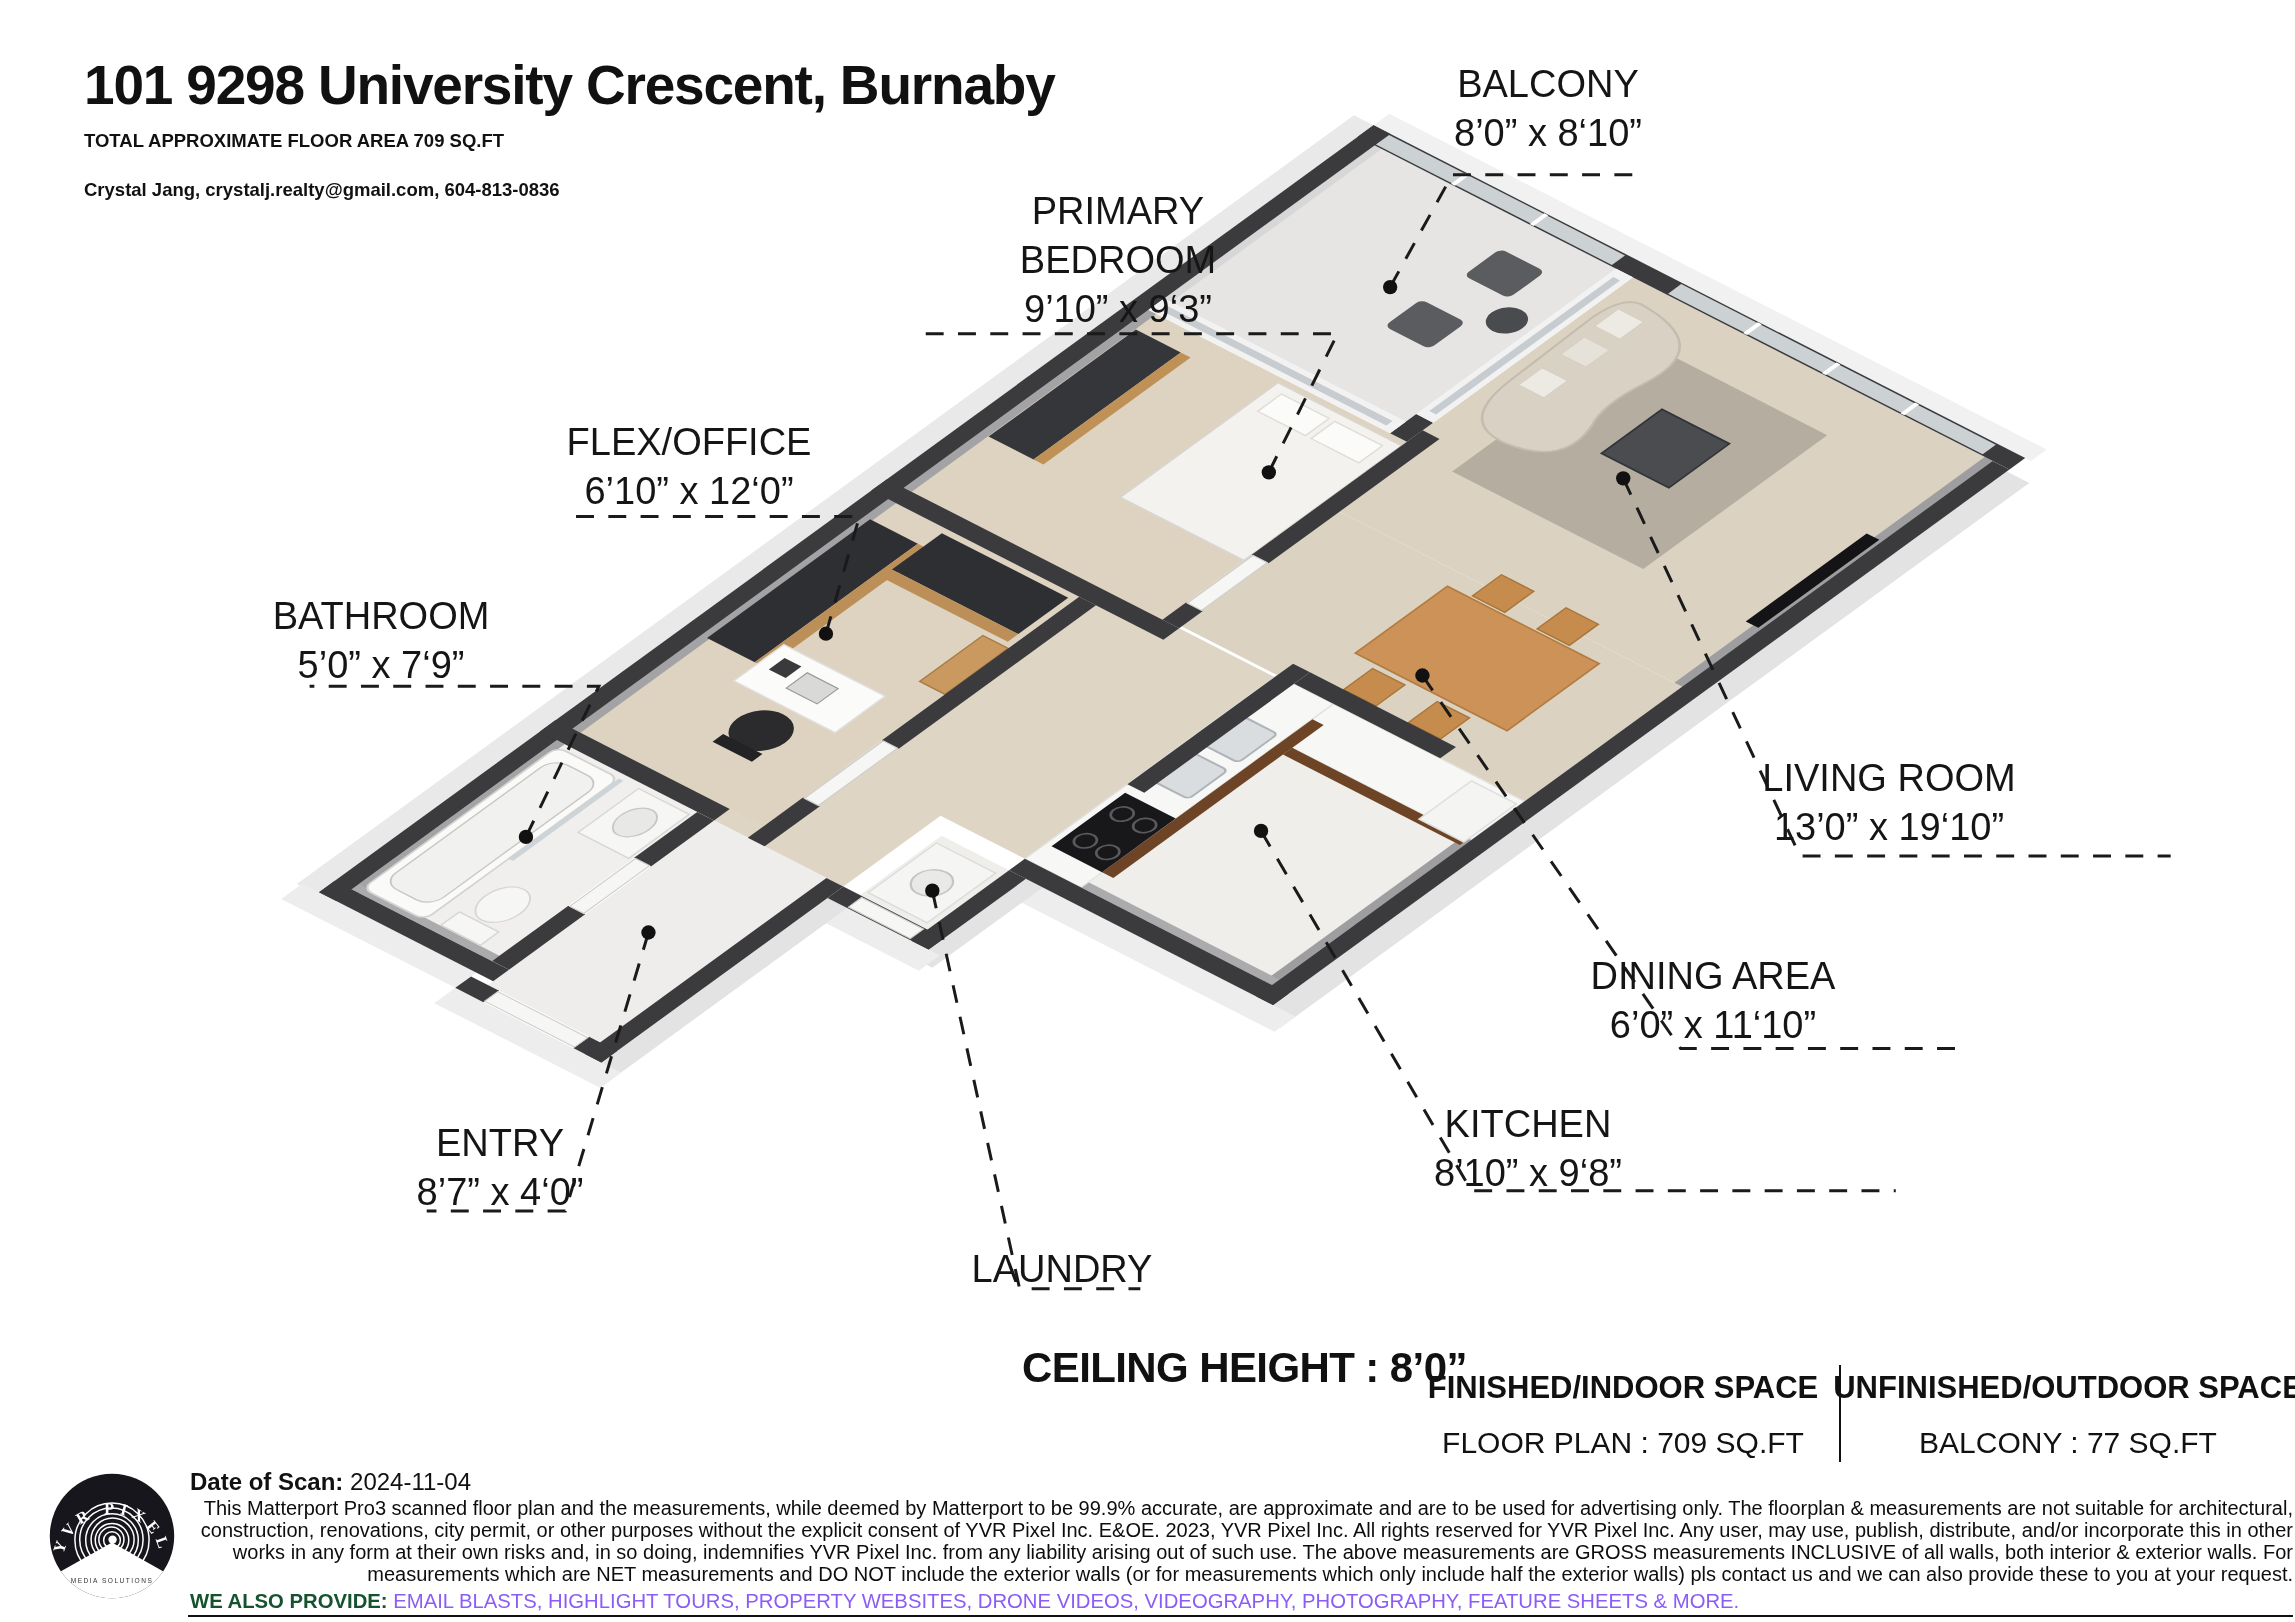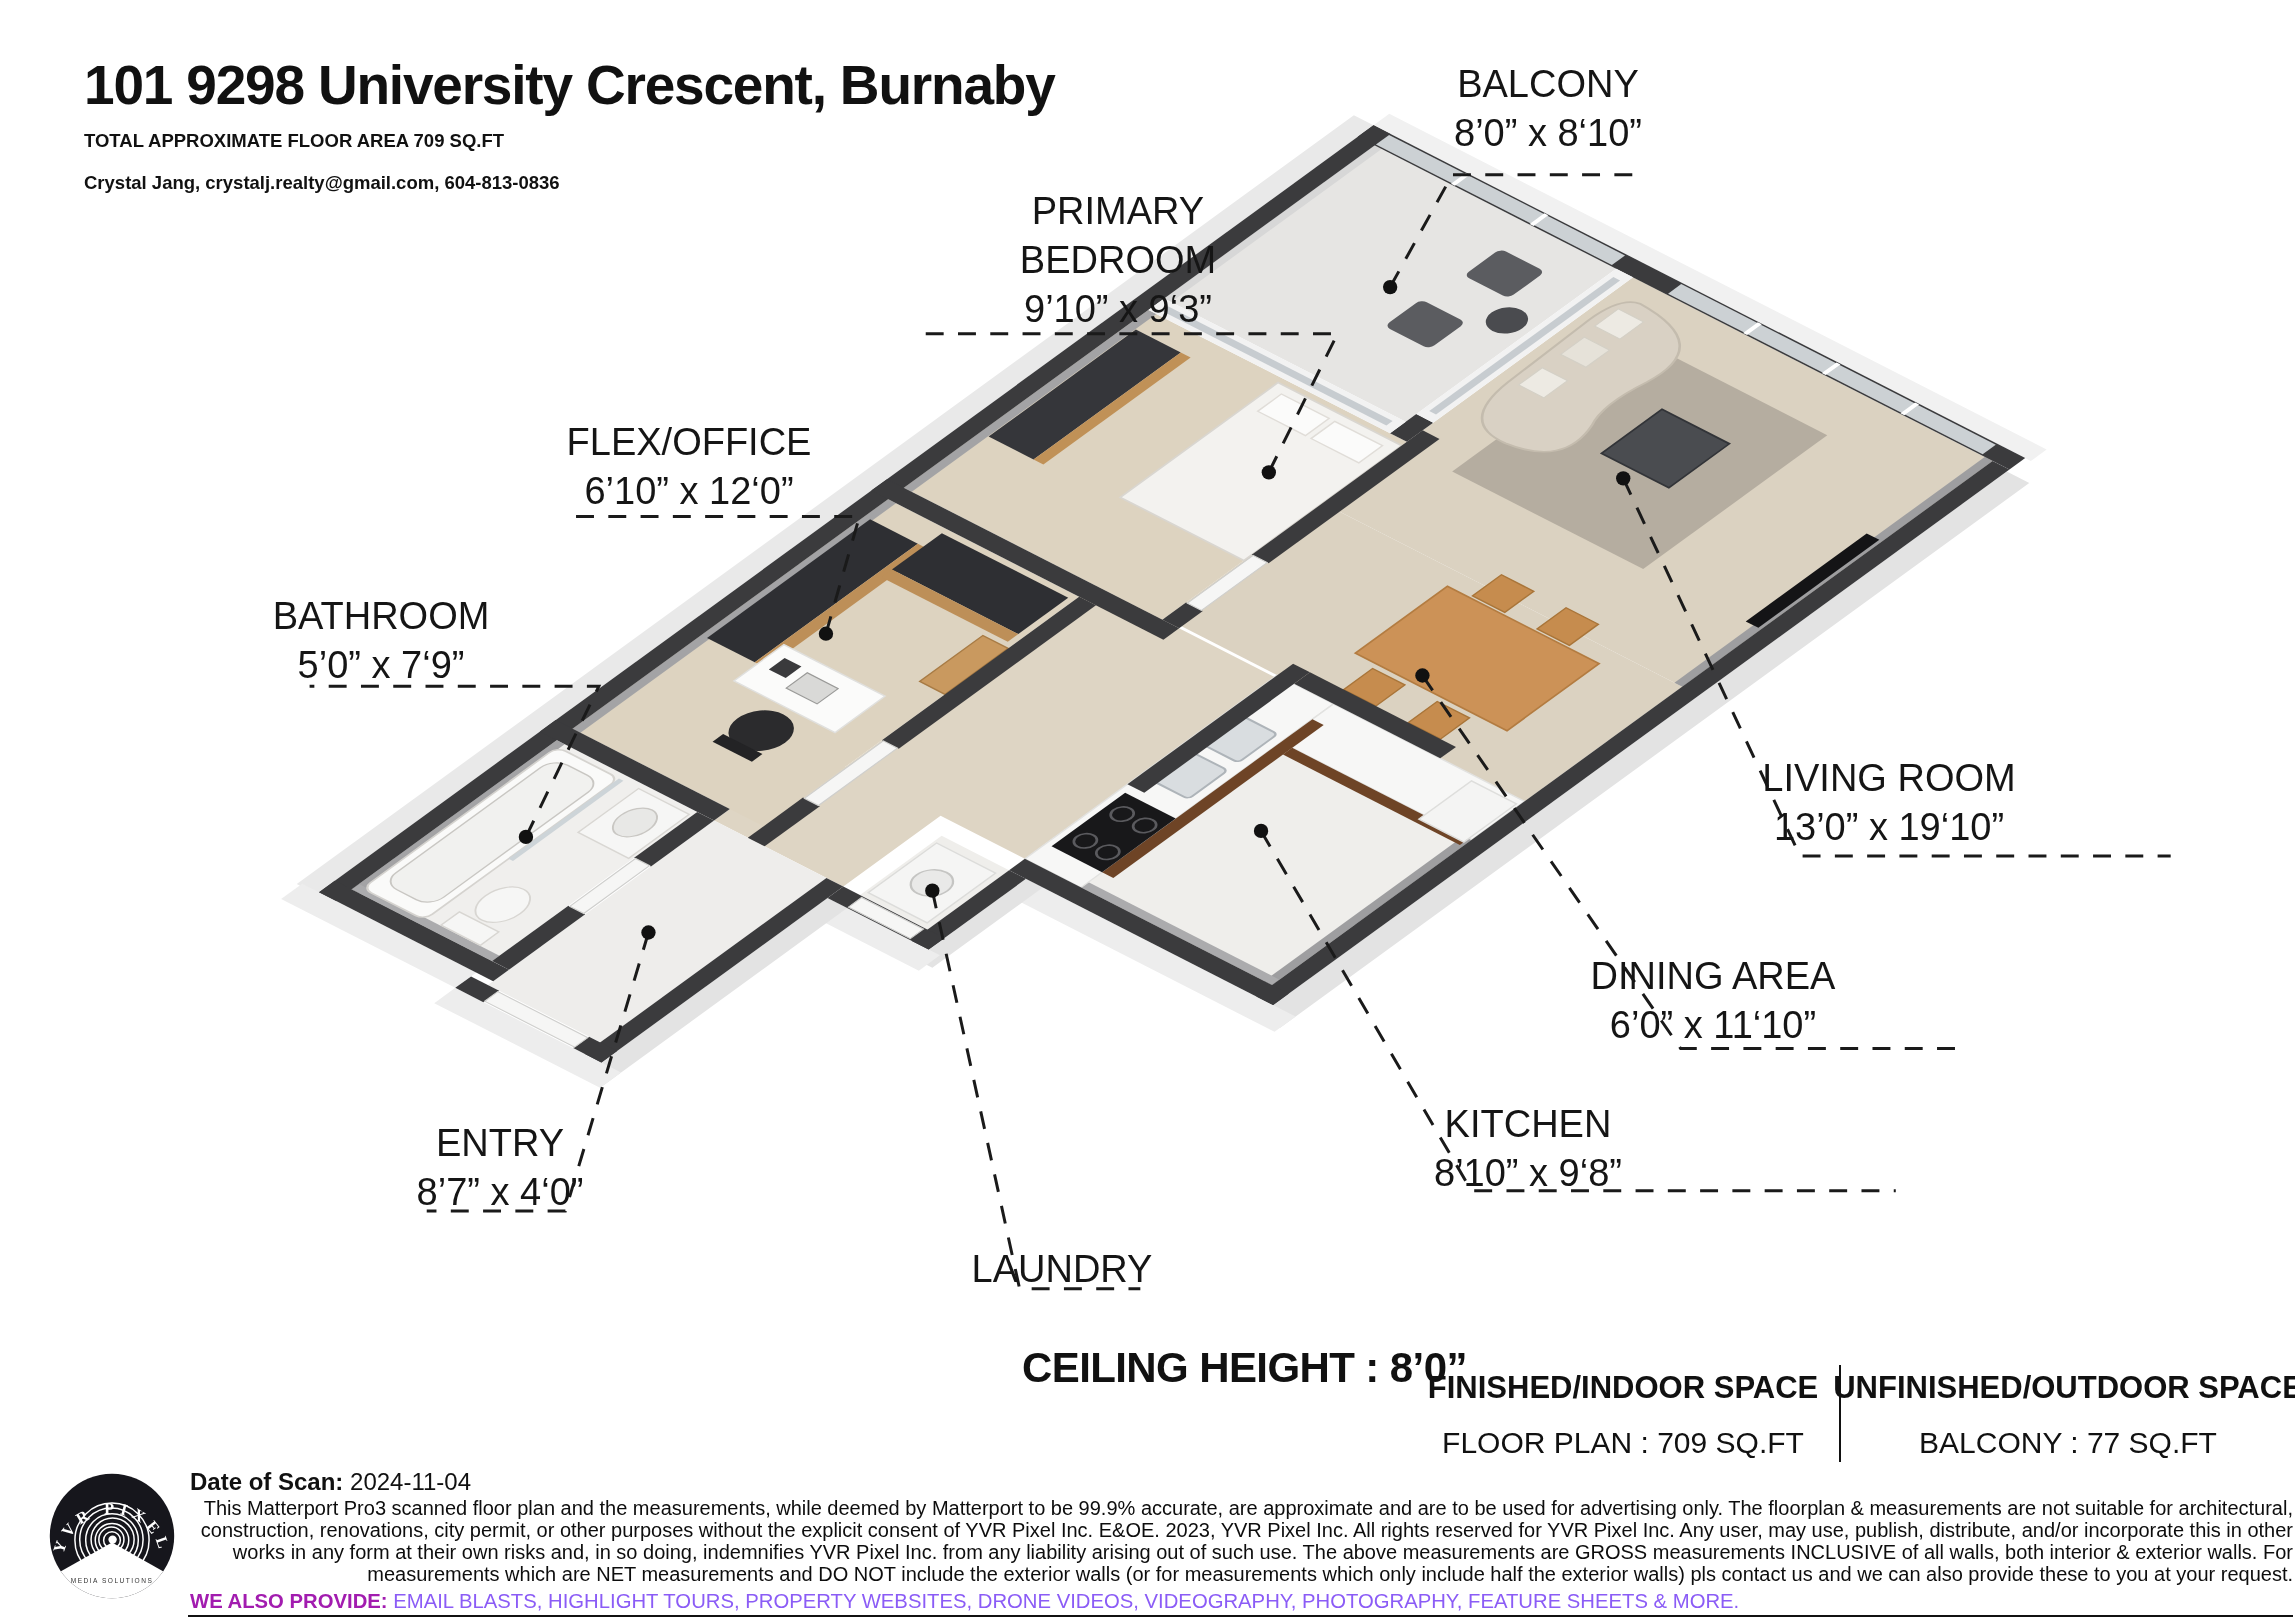--- a/index.html
+++ b/index.html
@@ -4,41 +4,41 @@
 <style>
   html,body{margin:0;padding:0;}
   body{width:2295px;height:1623px;position:relative;background:#ffffff;overflow:hidden;
        font-family:"Liberation Sans", sans-serif;color:#111;}
   #plan-svg{position:absolute;left:0;top:0;width:2295px;height:1623px;}
 
   
   .hdr{position:absolute;left:84px;top:53px;}
   .hdr .title{font-size:55px;font-weight:bold;letter-spacing:-1.2px;white-space:nowrap;}
   .hdr .subtitle{font-size:18.5px;font-weight:bold;margin-top:13px;letter-spacing:0;}
-  .hdr .contact{font-size:18.5px;font-weight:bold;margin-top:20px;}
+  .hdr .contact{font-size:18.5px;font-weight:bold;margin-top:27px;}
 
   
   .room-label{position:absolute;text-align:center;transform:translateX(-50%);
               font-size:38px;line-height:49px;color:#151515;white-space:nowrap;}
   .room-label .dims{font-size:38px;}
   .room-label.wrap{white-space:normal;width:359px;}
 
   
   .ceiling{position:absolute;left:1022px;top:1344px;font-size:42px;font-weight:bold;letter-spacing:-0.6px;white-space:nowrap;}
   .sumblock{position:absolute;text-align:center;transform:translateX(-50%);white-space:nowrap;}
   .sumblock .lbl{font-size:31px;font-weight:bold;}
   .sumblock .val{font-size:30px;margin-top:20.3px;}
   .sumdivider{position:absolute;left:1839px;top:1365px;width:2.4px;height:97px;background:#111;}
 
   
   .scanline{position:absolute;left:190px;top:1468px;font-size:24px;}
   .scanline b{font-weight:bold;}
   .disclaimer{position:absolute;left:190px;top:1497px;width:2103px;font-size:20px;line-height:22px;color:#0d0d0d;text-align:right;}
   .provide{position:absolute;left:190px;top:1590px;font-size:20.3px;white-space:nowrap;}
-  .provide .plbl{font-weight:bold;color:#a21caf;}
+  .provide .plbl{font-weight:bold;color:#14532d;}
   .provide .ptxt{color:#8b5cf6;}
   .bottomrule{position:absolute;left:188px;top:1615px;width:2105px;height:2.4px;background:#111;}
   #logo{position:absolute;left:48px;top:1472px;width:128px;height:128px;}
 </style>
 </head>
 <body>
 
 <svg id="plan-svg" viewBox="0 0 3840 2715">
 
   <g transform="matrix(47 24 -44 32 2300 243)">

